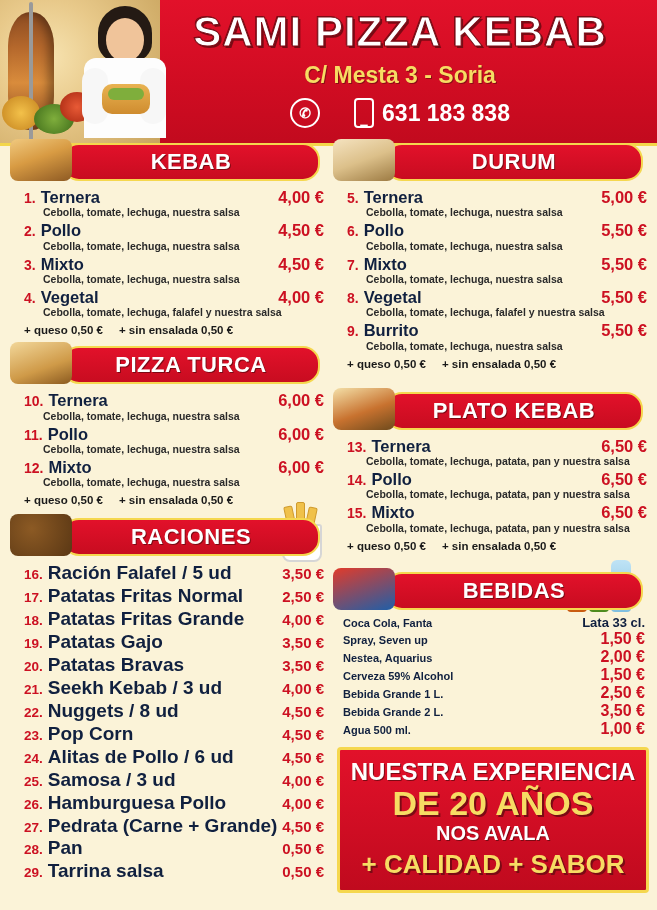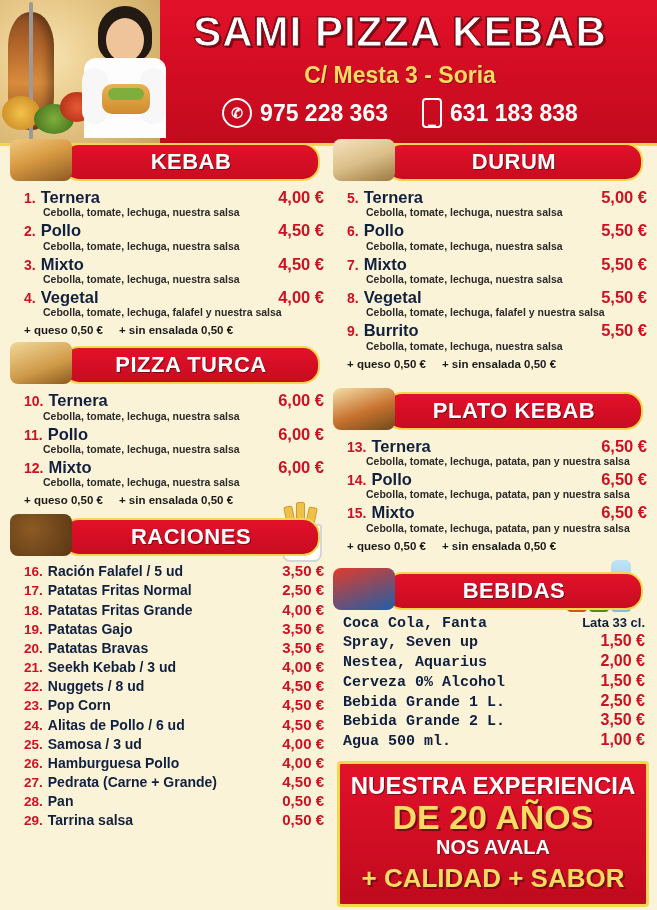--- a/index.html
+++ b/index.html
@@ -106,28 +106,28 @@
   .name{color:#10203f;font-weight:bold;font-size:16.5px;}
   .price{color:#cc1122;font-weight:bold;font-size:16.5px;white-space:nowrap;}
   .desc{color:#2a2a2a;font-size:10.5px;font-weight:bold;margin-left:19px;margin-top:0px;}
   .extras{
     margin:6px 0 2px 14px;color:#1a1a1a;font-weight:bold;font-size:11.5px;
     display:flex;gap:16px;
   }
 
   
   .rac .row{margin-top:3px;}
-  .rac .name{font-size:14px;}
+  .rac .name{font-size:19px;}
   .rac .price{font-size:15px;}
   .rac .num{font-size:13.5px;}
 
   
   .beb{padding:6px 8px 0 10px;}
   .beb-row{display:flex;justify-content:space-between;align-items:baseline;line-height:1.12;}
-  .beb-name{color:#10203f;font-weight:bold;font-size:15px;font-family:Liberation Mono, monospace;}
+  .beb-name{color:#10203f;font-weight:bold;font-size:11px;}
   .beb-price{color:#cc1122;font-weight:bold;font-size:16px;}
   .beb-head{color:#10203f;font-weight:bold;font-size:13px;}
 
   
   .promo{
     margin:10px 4px 0 4px;border:3px solid #f5d74e;border-radius:4px;
     background:linear-gradient(180deg,#e2112a 0%,#c00a1e 100%);
     text-align:center;padding:8px 6px 10px 6px;
   }
   .promo1{color:#fff;font-weight:bold;font-size:24px;text-shadow:1px 1px 0 #7a0a14;}
@@ -167,21 +167,20 @@
         <div class="p-food2"></div>
       </div>
     </div>
 
     <div class="brand">SAMI PIZZA KEBAB</div>
     <div class="addr">C/ Mesta 3 - Soria</div>
 
     <div class="phones">
       <div class="phone-item">
         <span class="ico-circle">✆</span>
-        <span>975 228 363</span>
       </div>
       <div class="phone-item">
         <span class="ico-mobile">▁</span>
         <span>631 183 838</span>
       </div>
     </div>
   </div>
 
   <div class="cols">
 
@@ -522,21 +521,21 @@
           </div>
           <div class="beb-row">
             <span class="beb-name">Spray, Seven up</span>
             <span class="beb-price">1,50 €</span>
           </div>
           <div class="beb-row">
             <span class="beb-name">Nestea, Aquarius</span>
             <span class="beb-price">2,00 €</span>
           </div>
           <div class="beb-row">
-            <span class="beb-name">Cerveza 0% Alcohol</span>
+            <span class="beb-name">Cerveza 59% Alcohol</span>
             <span class="beb-price">1,50 €</span>
           </div>
           <div class="beb-row">
             <span class="beb-name">Bebida Grande 1 L.</span>
             <span class="beb-price">2,50 €</span>
           </div>
           <div class="beb-row">
             <span class="beb-name">Bebida Grande 2 L.</span>
             <span class="beb-price">3,50 €</span>
           </div>

